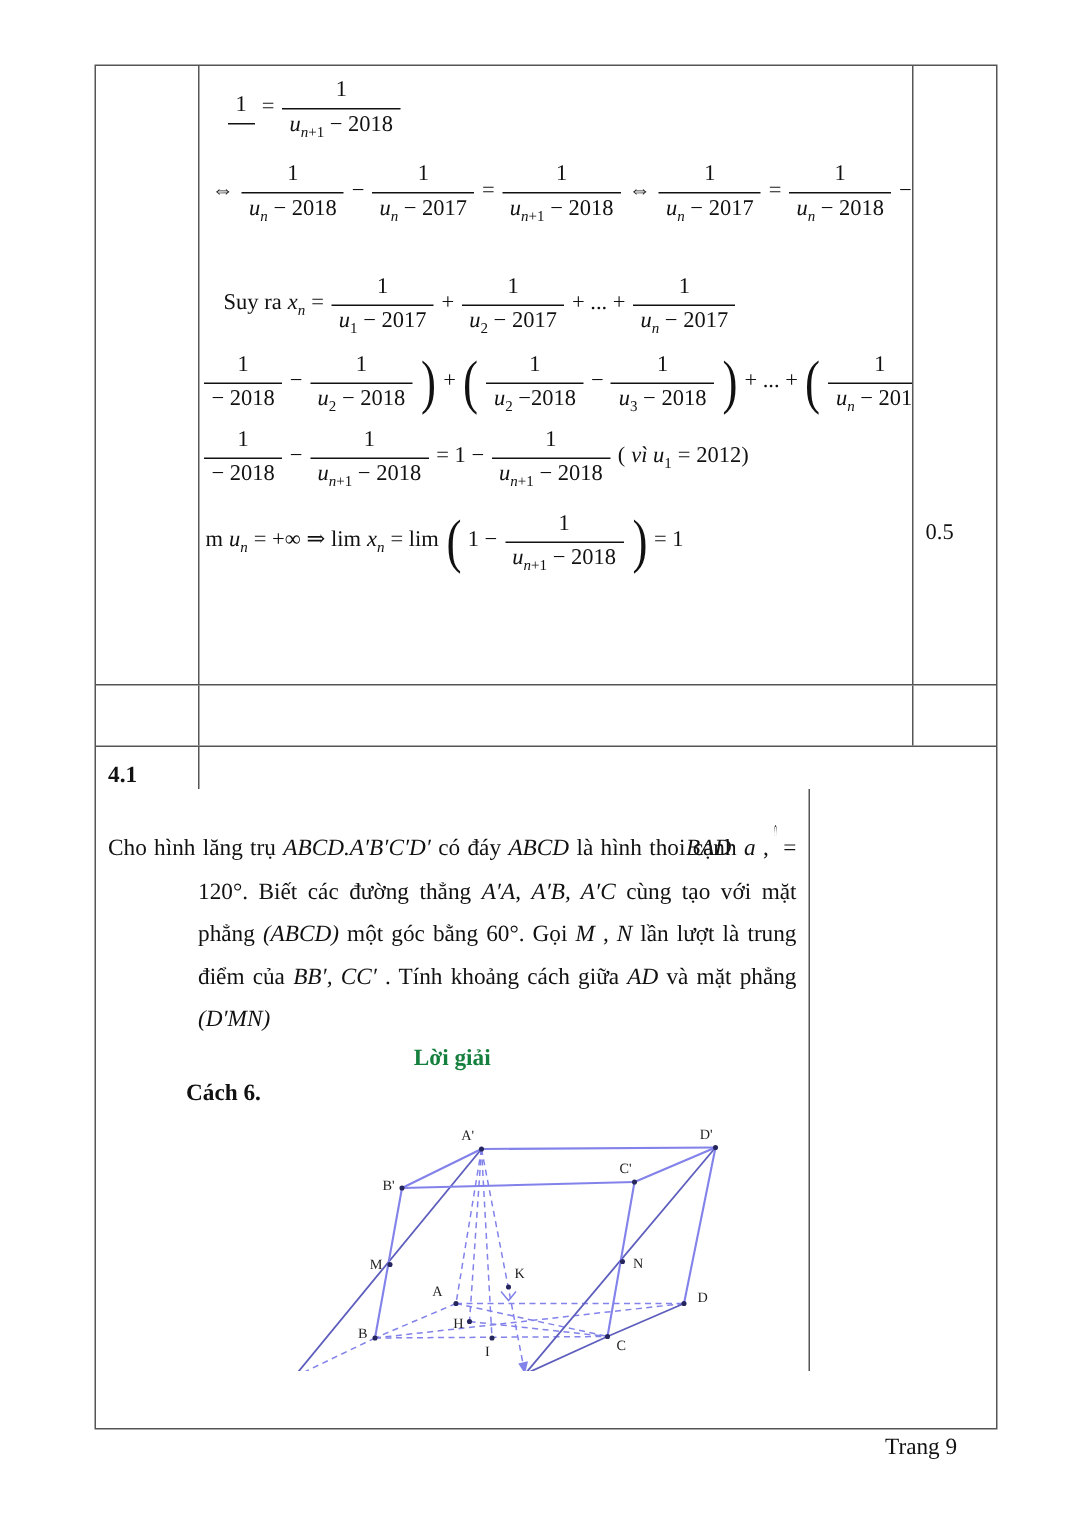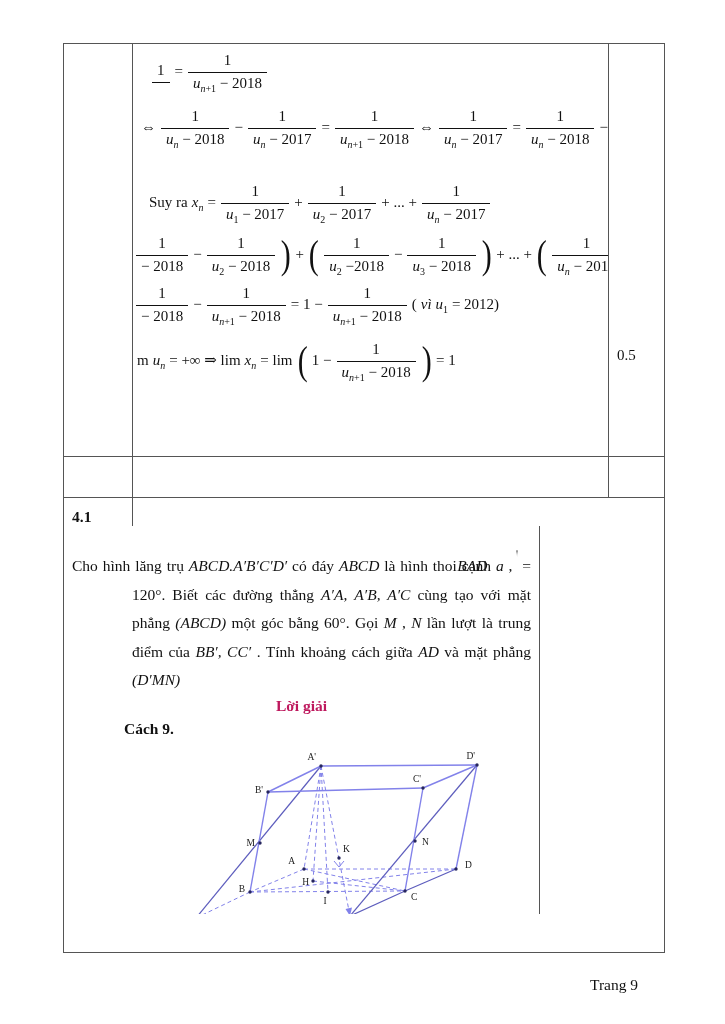--- a/index.html
+++ b/index.html
@@ -40,21 +40,21 @@
   
   .statement{margin:26px 8px 0 8px;padding-left:60px;text-indent:-60px;
              text-align:justify;font-size:15.5px;line-height:28.5px;}
   .it{font-style:italic;}
   .hat{position:relative;font-style:italic;display:inline-block;}
   .hat::before{content:"";position:absolute;left:-1px;right:-1px;top:-2px;height:6px;
                border-top:1.4px solid #111;border-radius:50% 50% 0 0/100% 100% 0 0;}
   .sol-head{text-align:center;font-weight:bold;font-size:15.5px;margin-top:2px;}
   .method{font-weight:bold;font-size:15.5px;margin:5px 0 0 60px;}
   .fig-wrap{margin:10px 0 0 95px;width:345px;height:200px;}
-  .footer{position:absolute;left:590px;top:976px;font-size:15.5px;color:#111;}
+  .footer{position:absolute;left:590px;top:956px;font-size:15.5px;color:#111;}
 </style>
 </head>
 <body>
 
 <div class="page">
   <div class="doc-table">
 
     <div class="row row-limit">
       <div class="cell c1"></div>
       <div class="cell c2" id="math-area">
@@ -191,22 +191,22 @@
       <div class="cell c3"></div>
     </div>
 
 
     <div class="row row-problem">
       <div class="cell c1">
         <span class="qnum">4.1</span>
       </div>
       <div class="cell c2">
         <p class="statement" id="statement"><span>Cho hình lăng trụ </span><span class="it">ABCD.A′B′C′D′</span><span> có đáy </span><span class="it">ABCD</span><span> là hình thoi cạnh </span><span class="it">a</span><span> , </span><span class="hat">BAD</span><span> = 120°. Biết các đường thẳng </span><span class="it">A′A</span><span>, </span><span class="it">A′B, A′C</span><span> cùng tạo với mặt phẳng </span><span class="it">(ABCD)</span><span> một góc bằng 60°. Gọi </span><span class="it">M</span><span> , </span><span class="it">N</span><span> lần lượt là trung điểm của </span><span class="it">BB′, CC′</span><span> . Tính khoảng cách giữa </span><span class="it">AD</span><span> và mặt phẳng </span><span class="it">(D′MN)</span></p>
-        <div class="sol-head" style="color: #be185d;">Lời giải</div>
-        <div class="method">Cách 9.</div>
+        <div class="sol-head" style="color: #15803d;">Lời giải</div>
+        <div class="method">Cách 6.</div>
         <div class="fig-wrap" id="figwrap"><svg viewBox="0 0 345 200" width="345" height="200">
               <line x1="162" y1="18" x2="145" y2="121" stroke="#8282ea" stroke-width="1" stroke-dasharray="4 3"></line>
               <line x1="162" y1="18" x2="154" y2="133" stroke="#8282ea" stroke-width="1" stroke-dasharray="4 3"></line>
               <line x1="162" y1="18" x2="169" y2="144" stroke="#8282ea" stroke-width="1" stroke-dasharray="4 3"></line>
               <line x1="162" y1="18" x2="191" y2="168" stroke="#8282ea" stroke-width="1" stroke-dasharray="4 3"></line>
               <line x1="145" y1="121" x2="91" y2="144" stroke="#8282ea" stroke-width="1" stroke-dasharray="4 3"></line>
               <line x1="91" y1="144" x2="246" y2="143" stroke="#8282ea" stroke-width="1" stroke-dasharray="4 3"></line>
               <line x1="145" y1="121" x2="297" y2="121" stroke="#8282ea" stroke-width="1" stroke-dasharray="4 3"></line>
               <line x1="91" y1="144" x2="297" y2="121" stroke="#8282ea" stroke-width="1" stroke-dasharray="4 3"></line>
               <line x1="145" y1="121" x2="246" y2="143" stroke="#8282ea" stroke-width="1" stroke-dasharray="4 3"></line>

